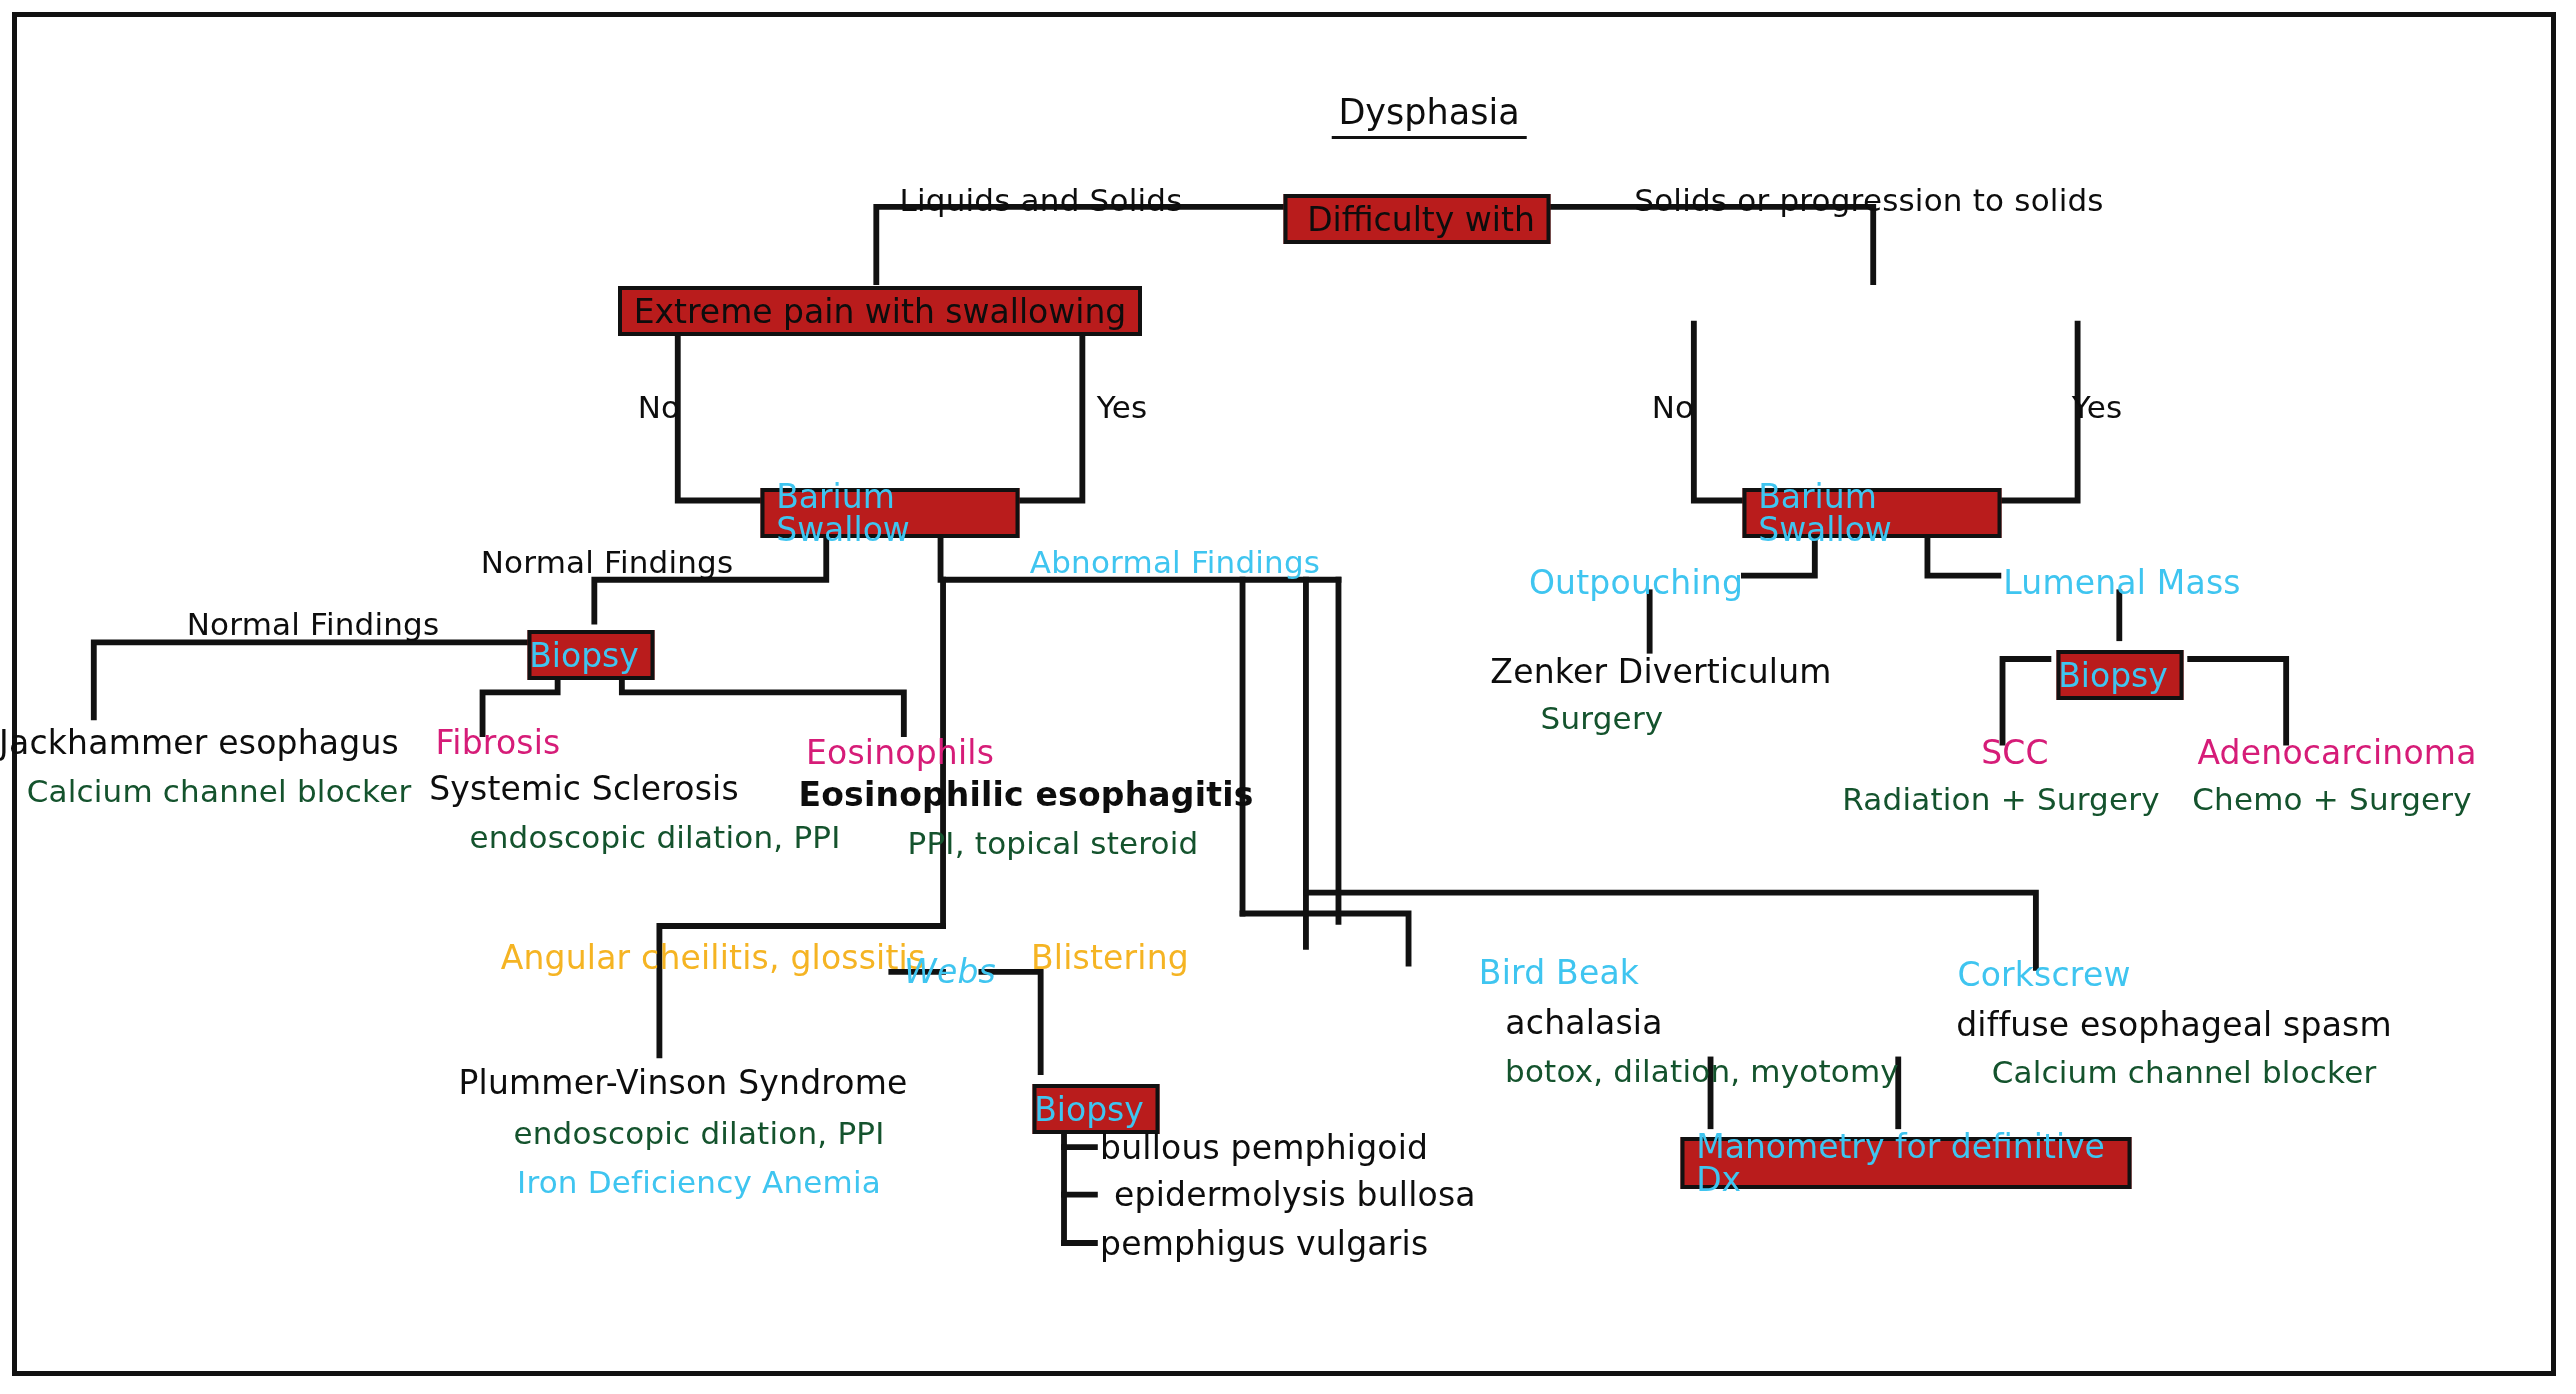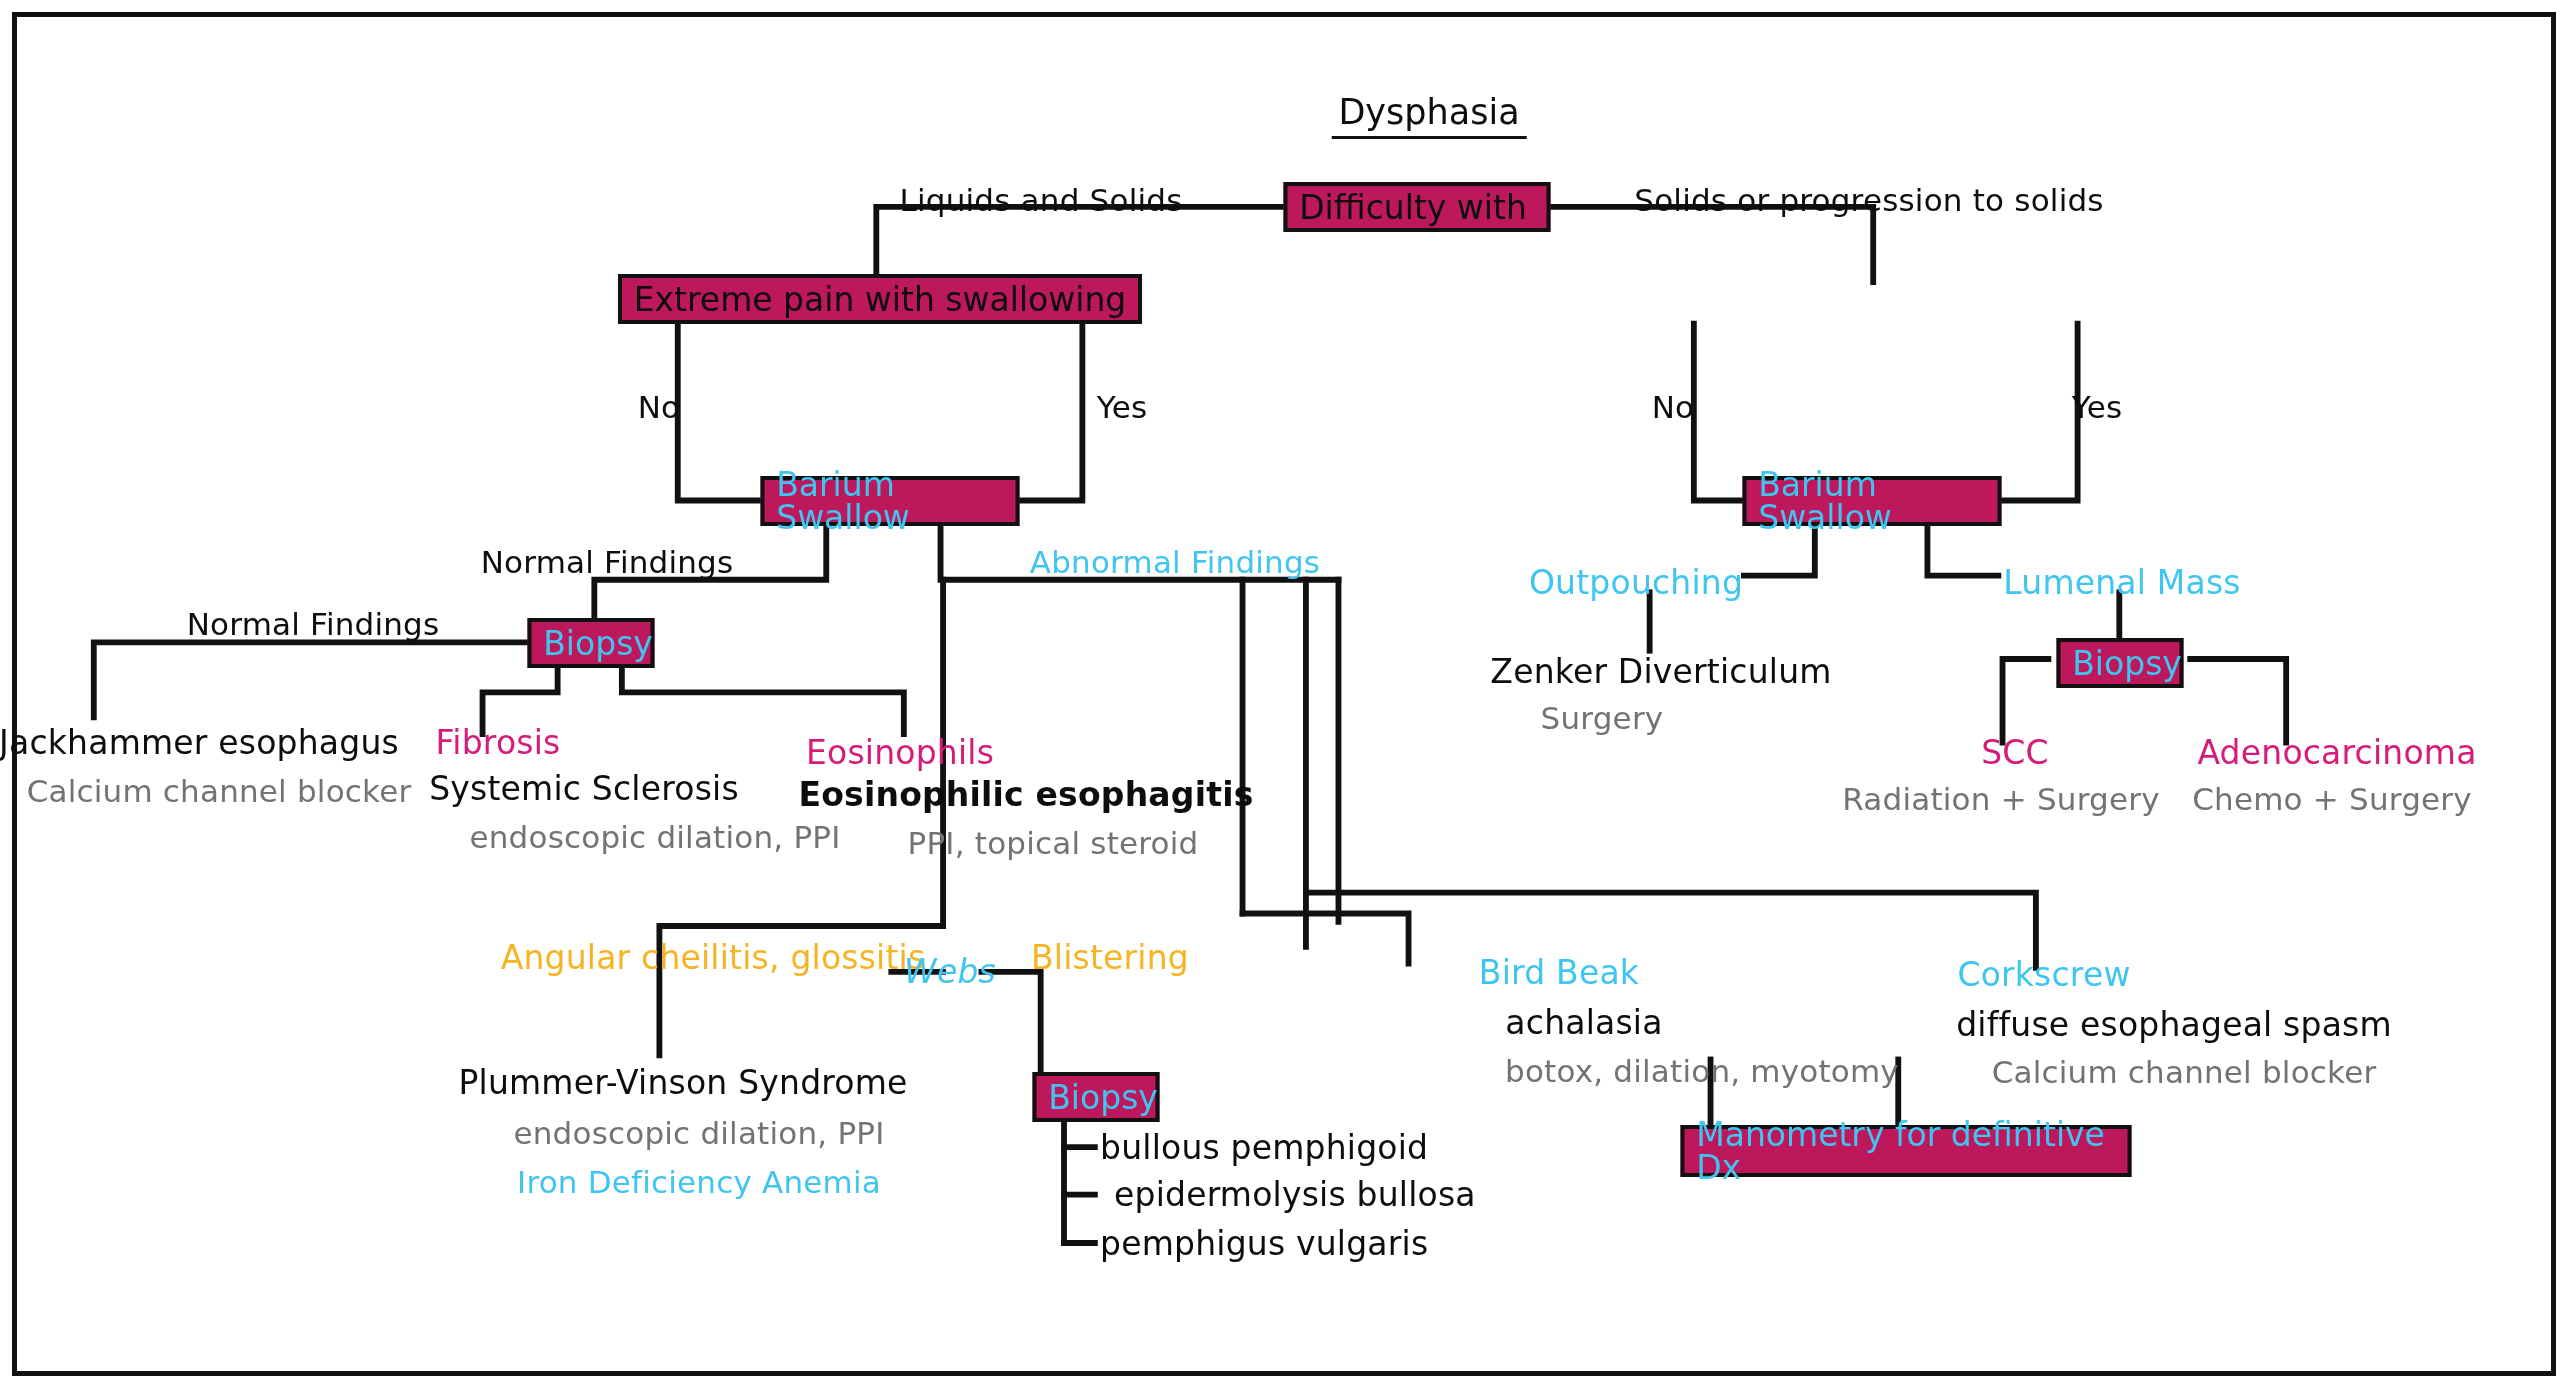--- a/index.html
+++ b/index.html
@@ -8,29 +8,29 @@
   #stage{position:relative;width:2576px;height:1394px;background:#fff;}
   #frame{position:absolute;left:11.7px;top:11.7px;width:2544px;height:1364px;
          border:5.8px solid #111;box-sizing:border-box;}
   svg#wires{position:absolute;left:0;top:0;width:2576px;height:1394px;}
   .lbl{position:absolute;white-space:nowrap;line-height:1;
        font-family:"DejaVu Sans","Liberation Sans",sans-serif;
        letter-spacing:0.2px;}
   .ctr{transform:translateX(-50%);}
   .black{color:#0d0d0d;}
   .cyan{color:#3fc5f0;}
-  .purple{color:#737373;}
+  .purple{color:#14532d;}
   .pink{color:#d61c78;}
   .gold{color:#f5b423;}
   .s-title{font-size:35px;}
   .s-big{font-size:33px;}
   .s-med{font-size:31px;}
   .box{position:absolute;box-sizing:border-box;border:4.2px solid #111;
-       background:#be185d;display:flex;align-items:center;justify-content:flex-start;
-       transform:translateX(-50%);}
+       background:#b91c1c;display:flex;align-items:center;justify-content:flex-end;
+       transform:translateX(-50%);margin-top:12px;}
   .box span{line-height:1;padding:0 11.7px;}
   .u-title{position:absolute;transform:translateX(-50%);text-align:center;}
   .u-title span{border-bottom:3.3px solid #111;padding:0 6.7px 4.2px 6.7px;display:inline-block;}
 </style>
 </head>
 <body>
 
 <div id="stage">
 
   <div id="frame"></div>

